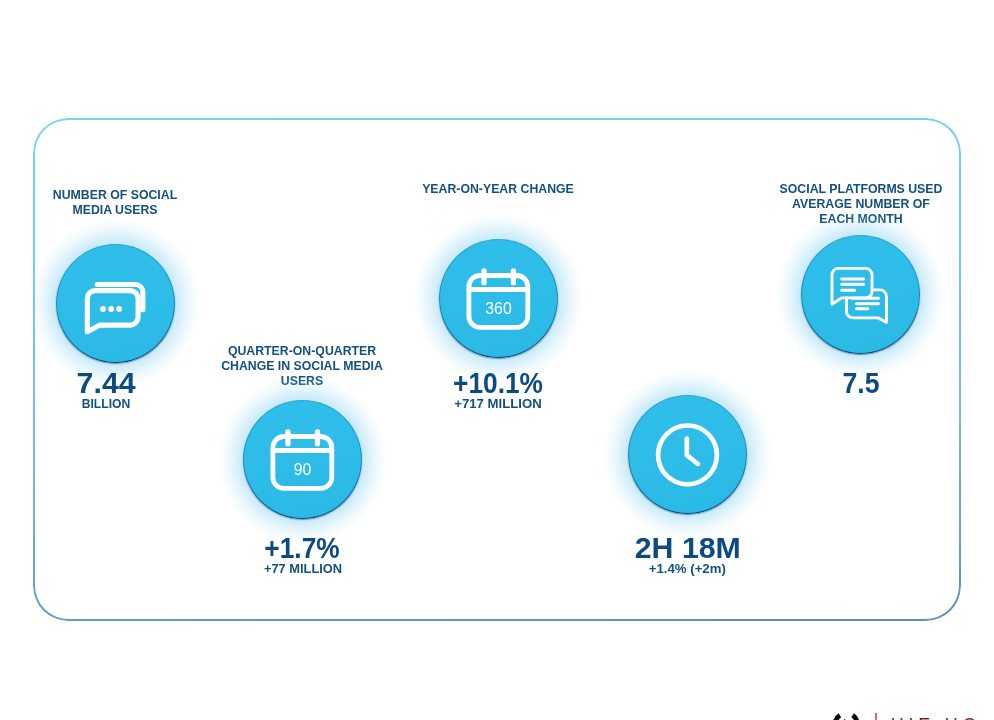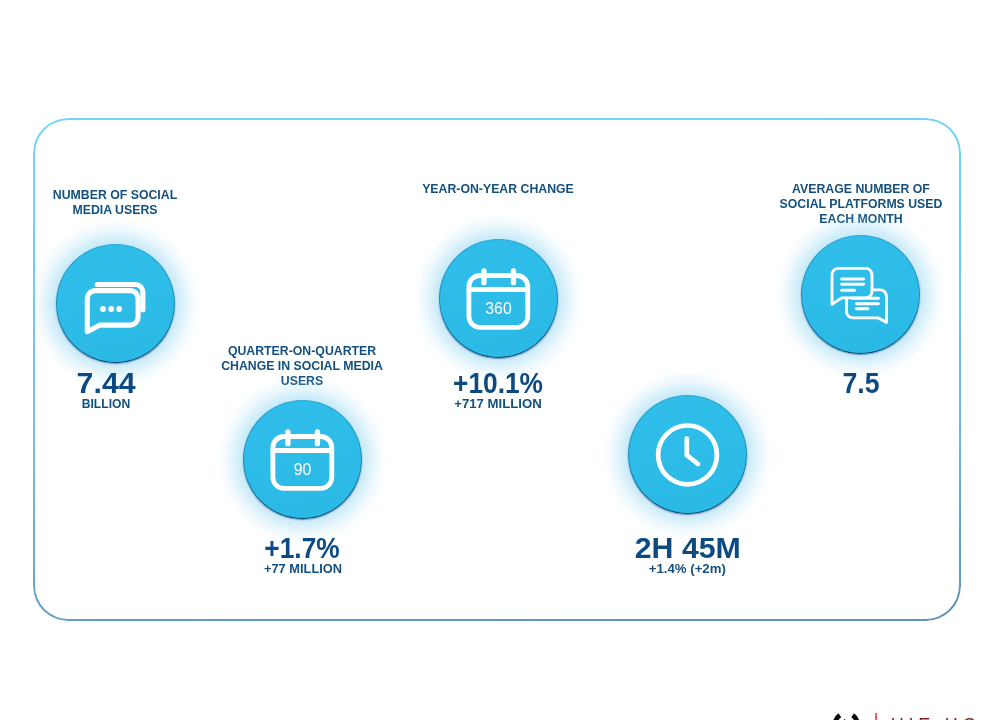--- a/index.html
+++ b/index.html
@@ -137,26 +137,26 @@
 
   <div class="glow" style="left:601px;top:332px"></div>
   <div class="circle" style="left:628px;top:359px">
     <svg width="119" height="119" viewBox="0 0 119 119">
       <g fill="none" stroke="#ffffff" stroke-width="4.7" stroke-linecap="round" stroke-linejoin="round">
         <circle cx="59.5" cy="59.9" r="29.4"></circle>
         <path d="M58.8 43.5 V60.2 L70 69"></path>
       </g>
     </svg>
   </div>
-  <div class="big" style="left:587.8px;top:496.6px;width:200px;transform:scaleX(1);transform-origin:center center">2H 45M</div>
+  <div class="big" style="left:587.8px;top:496.6px;width:200px;transform:scaleX(1);transform-origin:center center">2H 18M</div>
   <div class="sub" style="left:587.3px;top:526px;width:200px;transform:scaleX(1);transform-origin:center center">+1.4% (+2m)</div>
 
   <div class="label" style="left:761px;top:146px;width:200px">
+    <div>SOCIAL PLATFORMS USED</div>
     <div>AVERAGE NUMBER OF</div>
-    <div>SOCIAL PLATFORMS USED</div>
     <div>EACH MONTH</div>
   </div>
   <div class="glow" style="left:774px;top:172px"></div>
   <div class="circle" style="left:801px;top:199px">
     <svg width="119" height="119" viewBox="0 0 119 119">
       <g fill="none" stroke="#ffffff" stroke-width="2.9" stroke-linecap="round" stroke-linejoin="round">
         <path d="M31 69.3 V39.9 a6.5 6.5 0 0 1 6.5 -6.5 H64.5 a6.5 6.5 0 0 1 6.5 6.5 V56.4 a6.5 6.5 0 0 1 -6.5 6.5 H40.7 Z"></path>
         <path d="M45.5 62.9 V76.4 a6.5 6.5 0 0 0 6.5 6.5 H77.1 L85.5 87.4 V61.4 a6.5 6.5 0 0 0 -6.5 -6.5 H72.4"></path>
       </g>
       <g fill="none" stroke="#ffffff" stroke-width="2.9" stroke-linecap="round">

